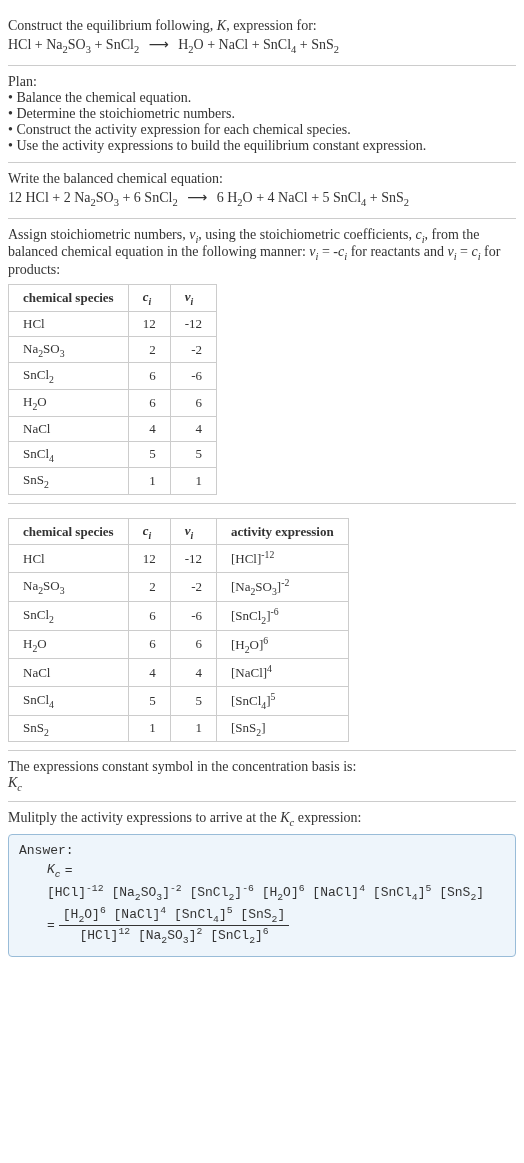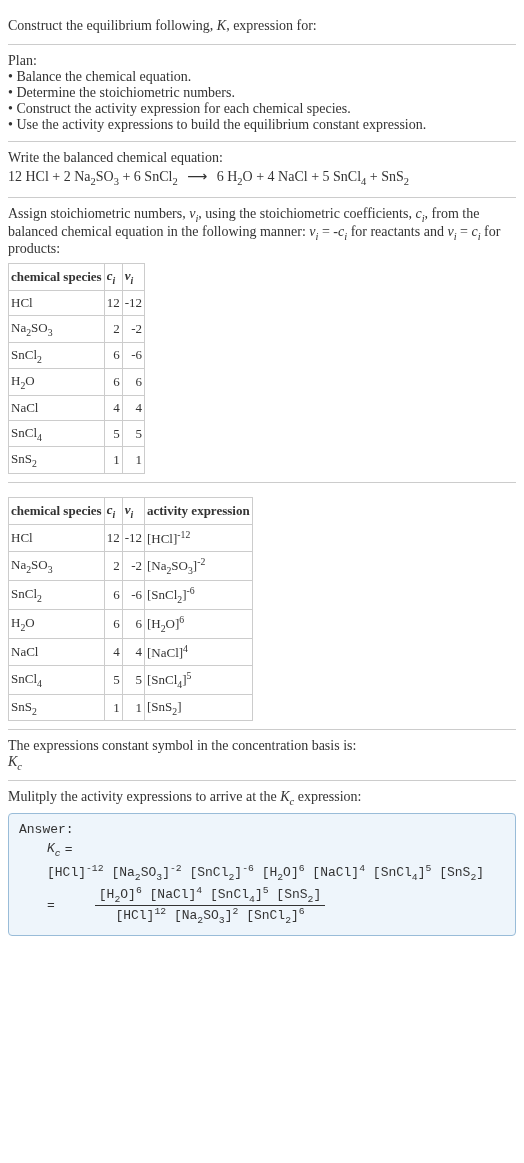--- a/index.html
+++ b/index.html
@@ -20,21 +20,21 @@
   .eq-line { margin: 2px 0; }
   .arrow { padding: 0 6px; }
 
   table {
     border-collapse: collapse;
     margin-top: 6px;
     font-size: 13px;
   }
   th, td {
     border: 1px solid #ccc;
-    padding: 4px 2px;
+    padding: 4px 14px;
     text-align: left;
     vertical-align: middle;
   }
   td.num { text-align: right; }
 
   sub { font-size: 0.75em; }
   sup { font-size: 0.75em; }
 
   .answer-box {
     background: #eef5fb;
@@ -57,33 +57,33 @@
   }
   .frac {
     display: inline-flex;
     flex-direction: column;
     align-items: center;
     vertical-align: middle;
   }
   .frac .num-f, .frac .den-f {
     padding: 0 4px;
     white-space: nowrap;
-    margin-left: 36px;
   }
   .frac .num-f { border-bottom: 1px solid #333; }
 
   .ital { font-style: italic; }
 </style>
 </head>
 <body>
 
 <div class="section">
   <div class="eq-line">
     <span>Construct the equilibrium following, </span><span class="ital">K</span><span>, expression for:</span>
   </div>
+  <div class="eq-line" id="eq-unbalanced">HCl + Na<sub>2</sub>SO<sub>3</sub> + SnCl<sub>2</sub> <span class="arrow">⟶</span> H<sub>2</sub>O + NaCl + SnCl<sub>4</sub> + SnS<sub>2</sub></div>
 </div>
 
 <div class="section">
   <div>Plan:</div>
   <div id="plan-items">
       <div>• Balance the chemical equation.</div>
       <div>• Determine the stoichiometric numbers.</div>
       <div>• Construct the activity expression for each chemical species.</div>
       <div>• Use the activity expressions to build the equilibrium constant expression.</div>
     </div>

